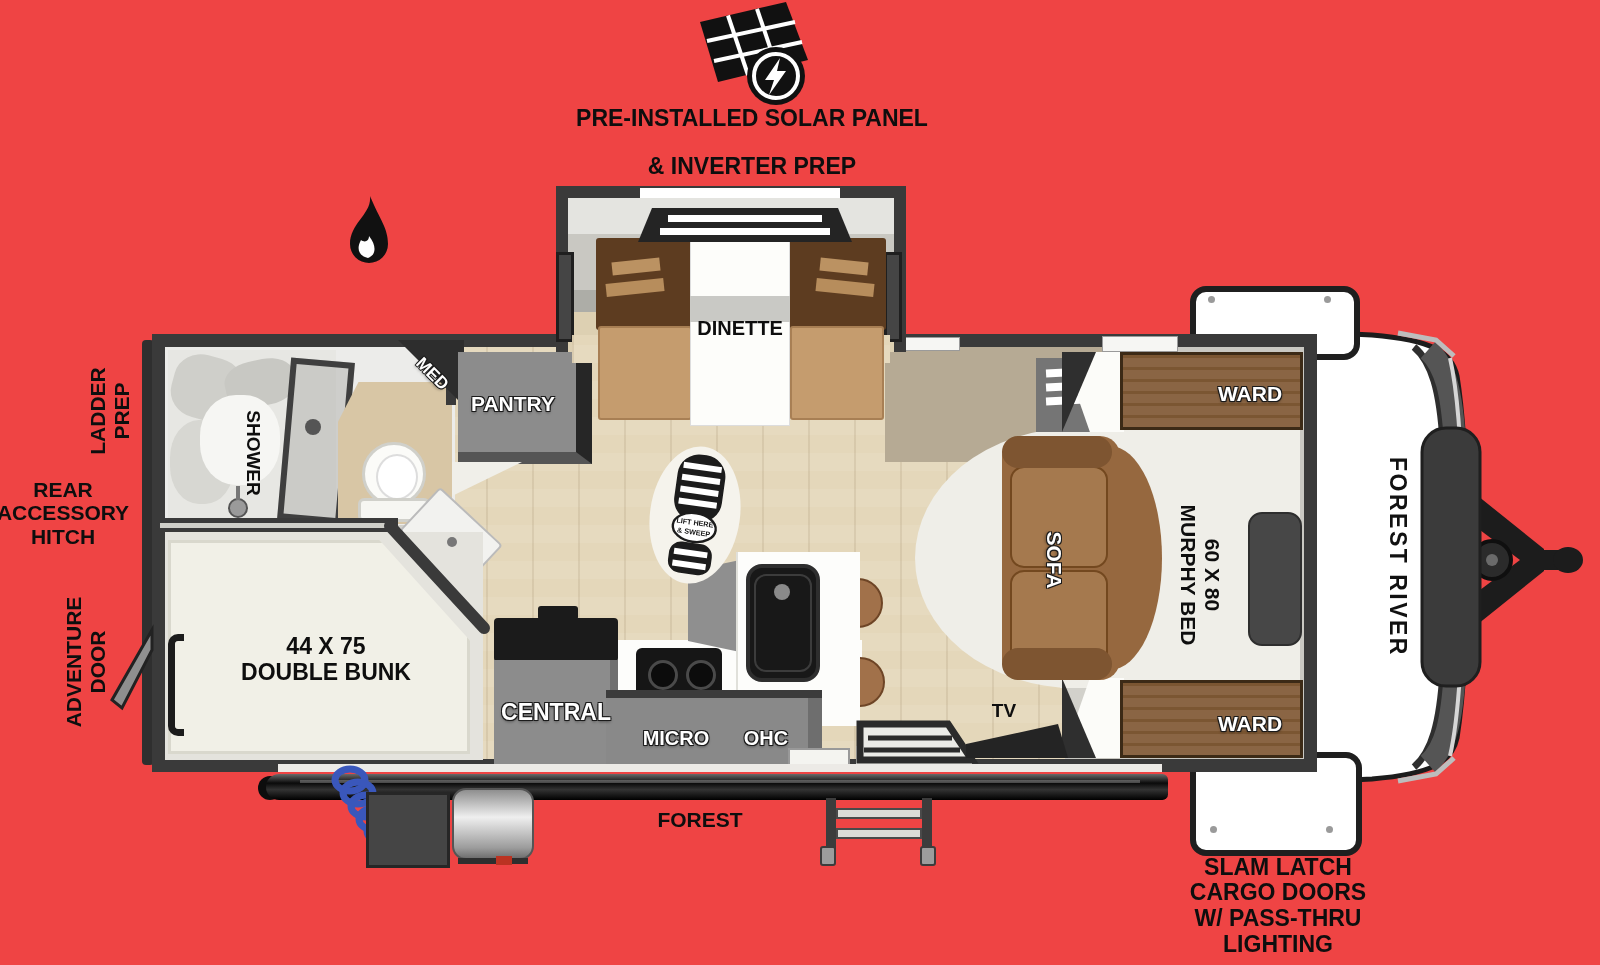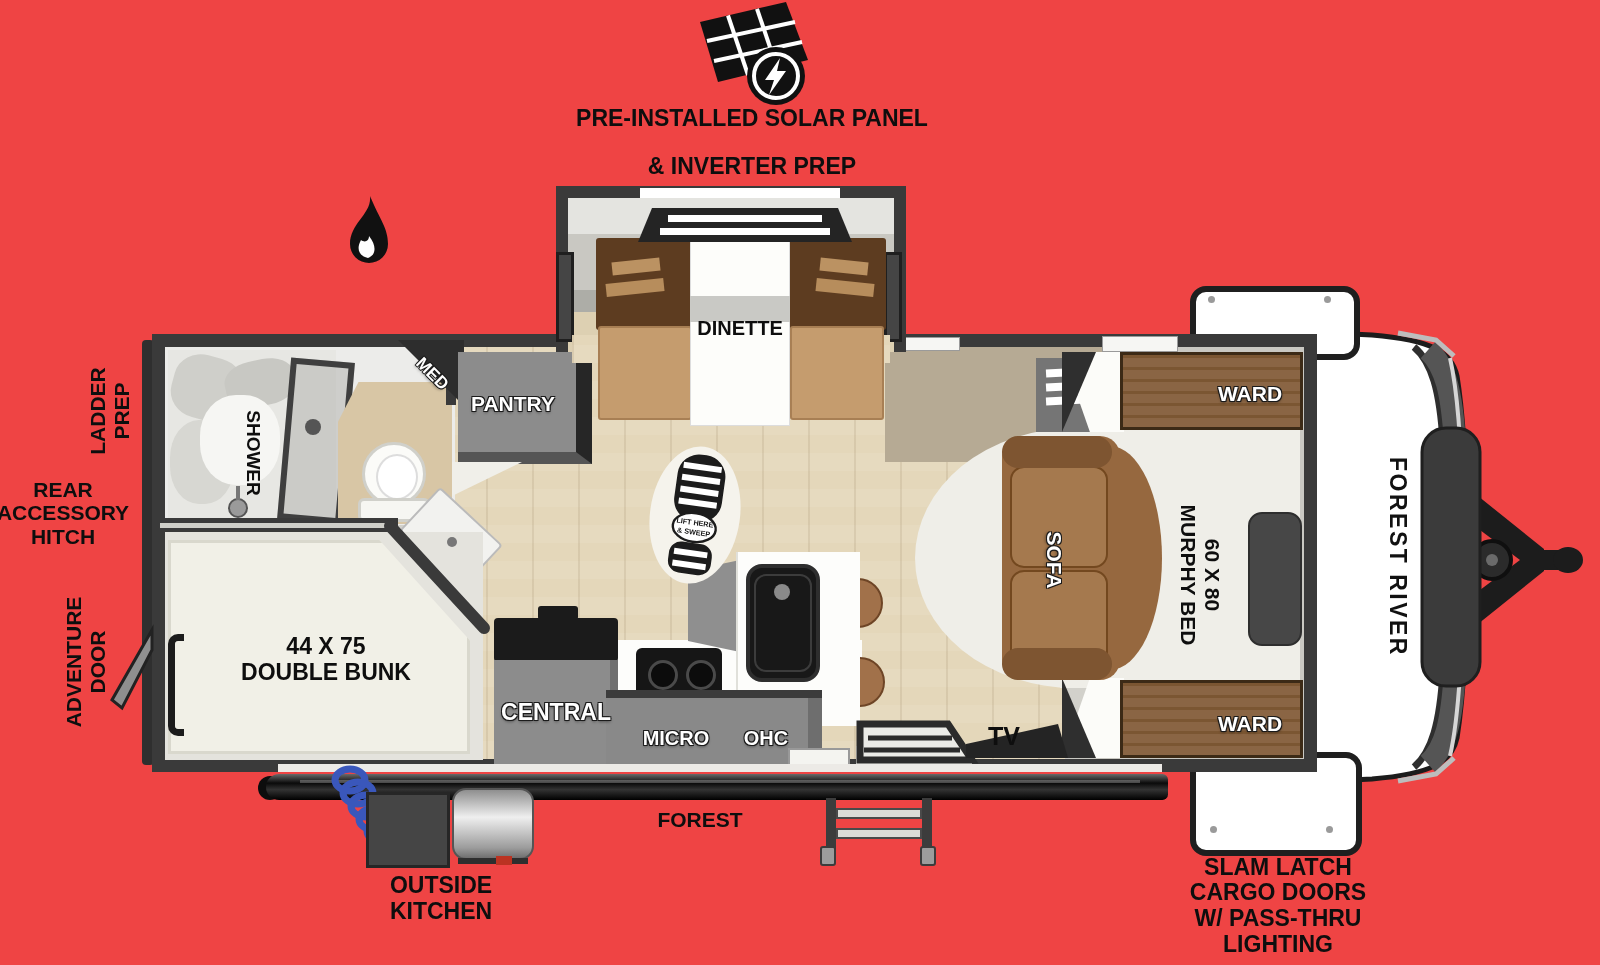--- a/index.html
+++ b/index.html
@@ -246,34 +246,30 @@
   <div class="lbl w" style="left:448px;top:392px;width:130px;font-size:21px">PANTRY</div>
   <div class="lbl w flexc" style="left:404px;top:346px;width:56px;height:56px;font-size:17px;transform:rotate(45deg)">MED</div>
   <div class="lbl flexc r90" style="left:205px;top:405px;width:96px;height:96px;font-size:19px">SHOWER</div>
   <div class="lbl flexc" style="left:226px;top:632px;width:200px;height:56px;font-size:23px">
     <div>44 X 75</div>
     <div>DOUBLE BUNK</div>
   </div>
   <div class="lbl w" style="left:494px;top:700px;width:124px;font-size:23px">CENTRAL</div>
   <div class="lbl w" style="left:616px;top:727px;width:120px;font-size:20px">MICRO</div>
   <div class="lbl w" style="left:716px;top:727px;width:100px;font-size:20px">OHC</div>
-  <div class="lbl" style="left:984px;top:722px;width:40px;font-size:25px">TV</div>
+  <div class="lbl" style="left:984px;top:700px;width:40px;font-size:19px">TV</div>
   <div class="lbl w flexc r90" style="left:1004px;top:510px;width:100px;height:100px;font-size:21px">SOFA</div>
   <div class="lbl flexc r90" style="left:1120px;top:495px;width:160px;height:160px;font-size:21px">
     <div>60 X 80</div>
     <div>MURPHY BED</div>
   </div>
   <div class="lbl w" style="left:1190px;top:382px;width:120px;font-size:21px">WARD</div>
   <div class="lbl w" style="left:1190px;top:712px;width:120px;font-size:21px">WARD</div>
 
   <div class="lbl" style="left:630px;top:808px;width:140px;font-size:21px">FOREST</div>
-  <div class="lbl flexc" style="left:361px;top:870px;width:160px;height:58px;font-size:23px">
-    <div>OUTSIDE</div>
-    <div>KITCHEN</div>
-  </div>
   <div class="lbl flexc" style="left:1148px;top:848px;width:260px;height:116px;font-size:23px">
     <div>SLAM LATCH</div>
     <div>CARGO DOORS</div>
     <div>W/ PASS-THRU</div>
     <div>LIGHTING</div>
   </div>
 
 </div>
 
 </body></html>

